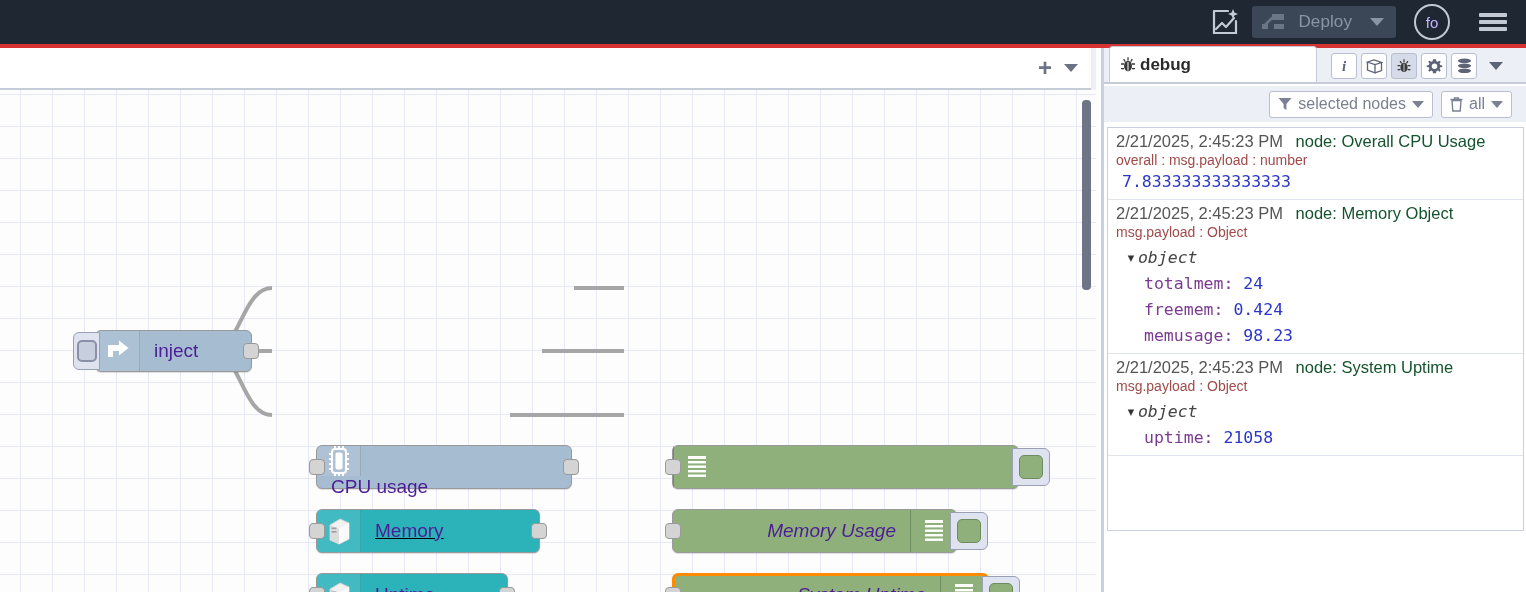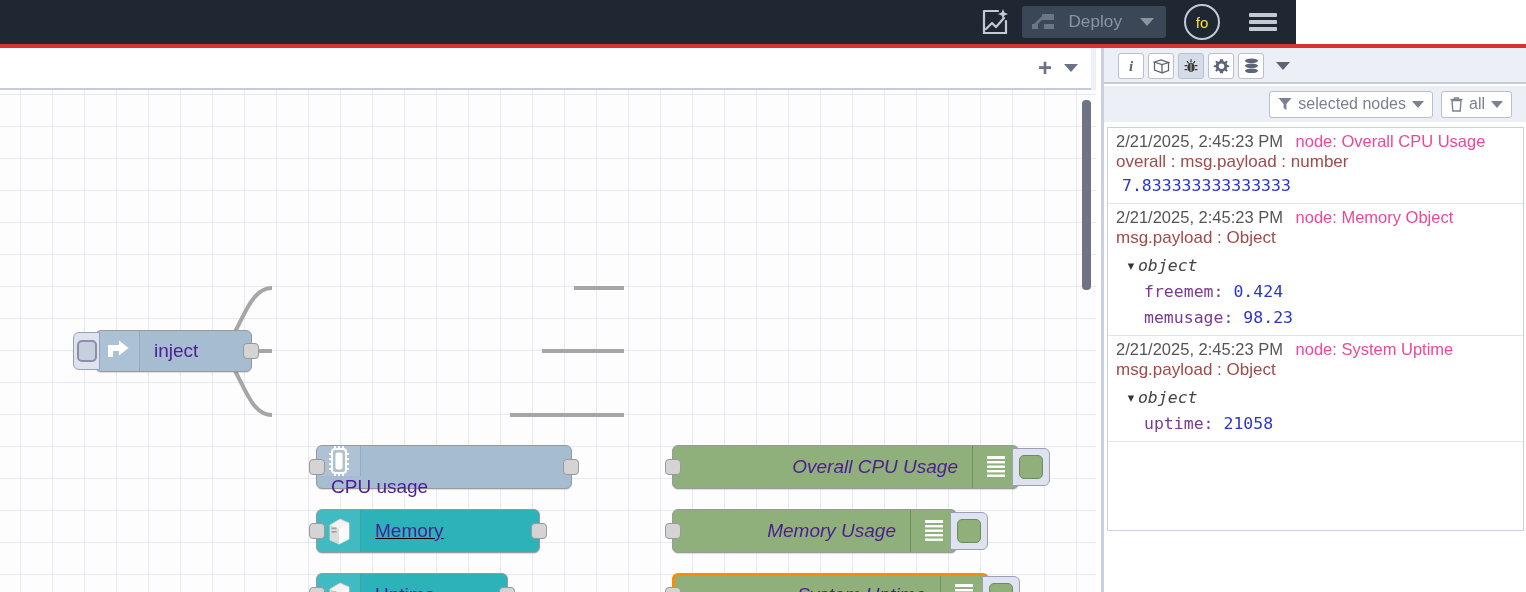--- a/index.html
+++ b/index.html
@@ -6,21 +6,21 @@
   html, body {
     width: 1526px; height: 592px;
     font-family: "Liberation Sans", sans-serif;
     overflow: hidden;
     background: #fff;
   }
 
   
   #header {
     position: absolute; left: 0; top: 0;
-    width: 1296px; height: 44px;
+    width: 1526px; height: 44px;
     background: #1f2733;
     display: flex; align-items: center; justify-content: flex-end;
   }
   #header-red-line {
     position: absolute; left: 0; top: 44px;
     width: 1526px; height: 4px;
     background: #d63232;
   }
   .hdr-btn {
     height: 44px; display: flex; align-items: center; justify-content: center;
@@ -41,21 +41,21 @@
   }
   #deploy-caret {
     width: 0; height: 0;
     border-left: 7px solid transparent; border-right: 7px solid transparent;
     border-top: 8px solid #8b94a3;
     margin-right: 6px; margin-left: 6px;
   }
   #user-avatar {
     width: 36px; height: 36px; border-radius: 50%;
     border: 2px solid #c3cad4;
-    color: #fde047; font-size: 15px;
+    color: #c4b5fd; font-size: 15px;
     display: flex; align-items: center; justify-content: center;
     margin-right: 22px; cursor: pointer;
   }
   #main-menu-button { width: 42px; margin-right: 12px; cursor: pointer; }
   .burger-line { width: 28px; height: 4px; background: #c3cad4; margin: 3px 0; border-radius: 1px; }
 
   
   #canvas-tabbar {
     position: absolute; left: 0; top: 48px;
     width: 1096px; height: 42px;
@@ -220,23 +220,23 @@
     width: 417px; height: 404px;
     border: 1px solid #c9cfe4;
     background: #fff; overflow: hidden;
   }
   .debug-msg {
     border-bottom: 1px solid #dfe3ef;
     padding: 4px 6px 8px 8px;
   }
   .msg-head { font-size: 16.5px; white-space: nowrap; }
   .msg-time { color: #555; }
-  .msg-node { color: #ec4899; margin-left: 8px; }
+  .msg-node { color: #14532d; margin-left: 8px; }
   .msg-topic {
-    font-size: 17px; color: #a14a4a; margin-top: 1px;
+    font-size: 14px; color: #a14a4a; margin-top: 1px;
   }
   .msg-value {
     font-family: "DejaVu Sans Mono", monospace;
     font-size: 16.5px; color: #2b37c7; margin-top: 4px; padding-left: 6px;
   }
   .obj-toggle {
     font-family: "DejaVu Sans Mono", monospace;
     font-size: 16.5px; color: #444; font-style: italic;
     margin-top: 8px; padding-left: 10px; cursor: pointer;
   }
@@ -374,21 +374,20 @@
         <rect x="7.5" y="11.5" width="5" height="1.6" fill="#9aa0a6"></rect>
         <rect x="7.5" y="15" width="5" height="1.6" fill="#9aa0a6"></rect>
       </svg>
     </div>
     <div class="node-label">Uptime</div>
     <div class="port out"></div>
   </div>
 
   <div class="node" style="left:672px; top:355px; width:347px; height:44px; background:#8fb07a;">
     <div class="port in"></div>
-    <div class="node-label right italic">Overall CPU Usage</div>
     <div class="debug-stripe-box">
       <svg width="22" height="24" viewBox="0 0 22 24">
         <g fill="#fff">
           <rect x="2" y="1" width="18" height="3"></rect>
           <rect x="2" y="6" width="18" height="2.4"></rect>
           <rect x="2" y="10.5" width="18" height="2.4"></rect>
           <rect x="2" y="15" width="18" height="2.4"></rect>
           <rect x="2" y="19.5" width="18" height="2.4"></rect>
         </g>
       </svg>
@@ -436,20 +435,29 @@
       <div class="debug-btn-inner"></div>
     </div>
   </div>
 
 </div>
 <div id="canvas-scrollbar"></div>
 
 <div id="sidebar">
 
   <div id="sb-tabbar">
+    <div id="sb-tab-debug">
+      <svg width="16" height="17" viewBox="0 0 16 17">
+        <ellipse cx="8" cy="10" rx="4" ry="5.2" fill="#3a3a3a"></ellipse>
+        <path d="M8 1.2 V4.4 M3.6 3.2 L5.4 5.6 M12.4 3.2 L10.6 5.6" stroke="#3a3a3a" stroke-width="1.3" fill="none"></path>
+        <path d="M1 8 H4 M1 12.6 H4 M12 8 H15 M12 12.6 H15" stroke="#3a3a3a" stroke-width="1.3" fill="none"></path>
+        <path d="M8 6 V14.5" stroke="#fff" stroke-width="1"></path>
+      </svg>
+      <span>debug</span>
+    </div>
 
     <div id="sb-tool-icons">
       <div class="sb-icon-btn" style="font-style:italic;font-weight:bold;font-family:'Liberation Serif',serif;">i</div>
       <div class="sb-icon-btn">
         <svg width="17" height="15" viewBox="0 0 17 15">
           <path d="M1.5 3 L8 1 L15.5 3.5 L9 5.5 Z" fill="none" stroke="#5d6478" stroke-width="1.3"></path>
           <path d="M1.5 3 V11 L9 13.8 V5.5" fill="none" stroke="#5d6478" stroke-width="1.3"></path>
           <path d="M15.5 3.5 V11.5 L9 13.8" fill="none" stroke="#5d6478" stroke-width="1.3"></path>
         </svg>
       </div>
@@ -511,20 +519,23 @@
     <div class="debug-msg">
       <div class="msg-head">
         <span class="msg-time">2/21/2025, 2:45:23 PM</span>
         <span class="msg-node">node: Memory Object</span>
       </div>
       <div class="msg-topic">msg.payload : Object</div>
       <div class="obj-toggle">
         <span class="tri">▾</span><span>object</span>
       </div>
       <div class="obj-prop">
+        <span class="prop-key">totalmem</span><span style="color:#7a3b8f">: </span><span class="prop-val">24</span>
+      </div>
+      <div class="obj-prop">
         <span class="prop-key">freemem</span><span style="color:#7a3b8f">: </span><span class="prop-val">0.424</span>
       </div>
       <div class="obj-prop">
         <span class="prop-key">memusage</span><span style="color:#7a3b8f">: </span><span class="prop-val">98.23</span>
       </div>
     </div>
 
     <div class="debug-msg">
       <div class="msg-head">
         <span class="msg-time">2/21/2025, 2:45:23 PM</span>

